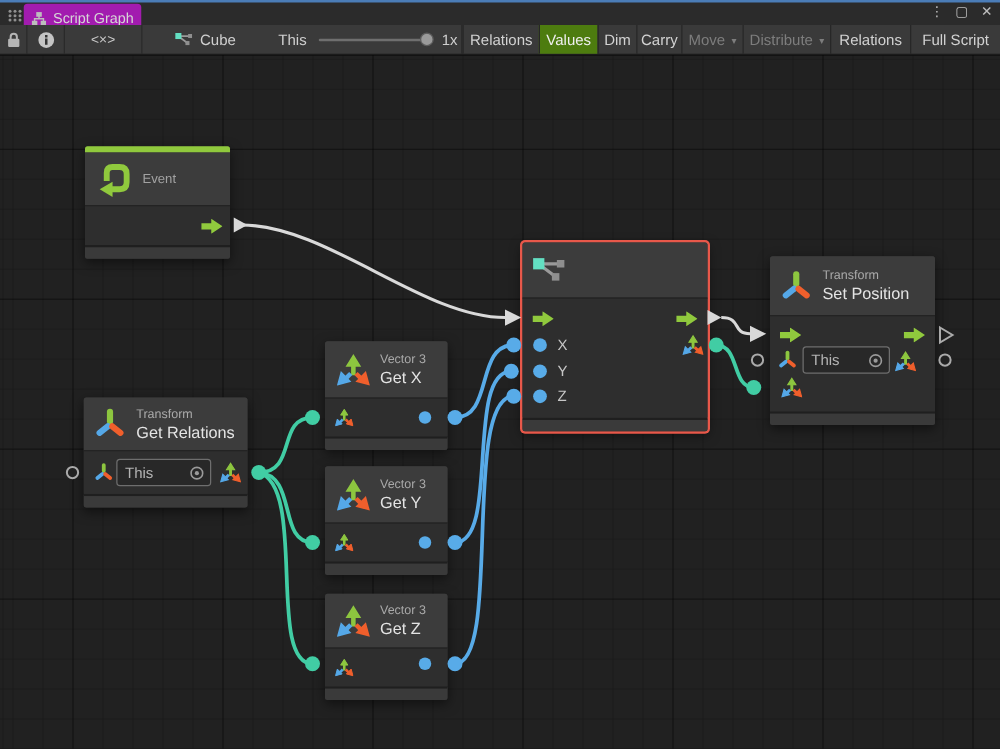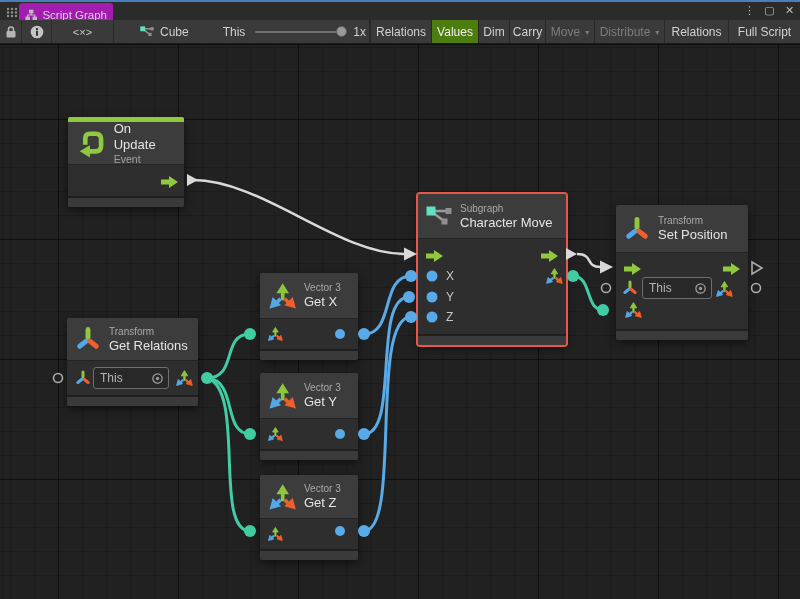--- a/index.html
+++ b/index.html
@@ -198,21 +198,20 @@
 
 <div class="canvas">
 
   <div class="node" style="left:68px;top:73px;width:116px">
     <div class="greenbar"></div>
     <div class="node-header" style="height:42px">
       <svg width="30" height="30">
           <use href="#icon-loop"></use>
         </svg>
       <span class="ntexts">
-        <span class="ntitle">On Update</span>
         <span class="nsub">Event</span>
       </span>
     </div>
     <div class="node-body" style="height:31px">
       <span class="abs" style="left:93px;top:9px">
         <svg width="17" height="12">
             <use href="#icon-flow"></use>
           </svg>
       </span>
     </div>
@@ -308,24 +307,20 @@
       </span>
     </div>
     <div class="node-footer"></div>
   </div>
 
   <div class="node selected" style="left:418px;top:150px;width:148px">
     <div class="node-header" style="height:44px">
       <svg width="26" height="20">
           <use href="#icon-subgraph"></use>
         </svg>
-      <span class="ntexts">
-        <span class="ncat">Subgraph</span>
-        <span class="ntitle">Character Move</span>
-      </span>
     </div>
     <div class="node-body" style="height:95px">
       <span class="abs" style="left:8px;top:9px">
         <svg width="17" height="12">
             <use href="#icon-flow"></use>
           </svg>
       </span>
       <span class="abs" style="left:123px;top:9px">
         <svg width="17" height="12">
             <use href="#icon-flow"></use>

